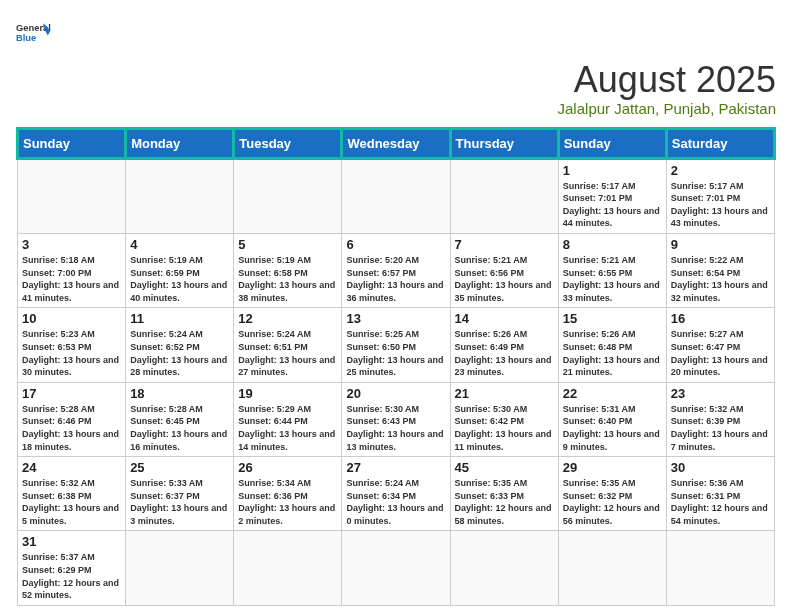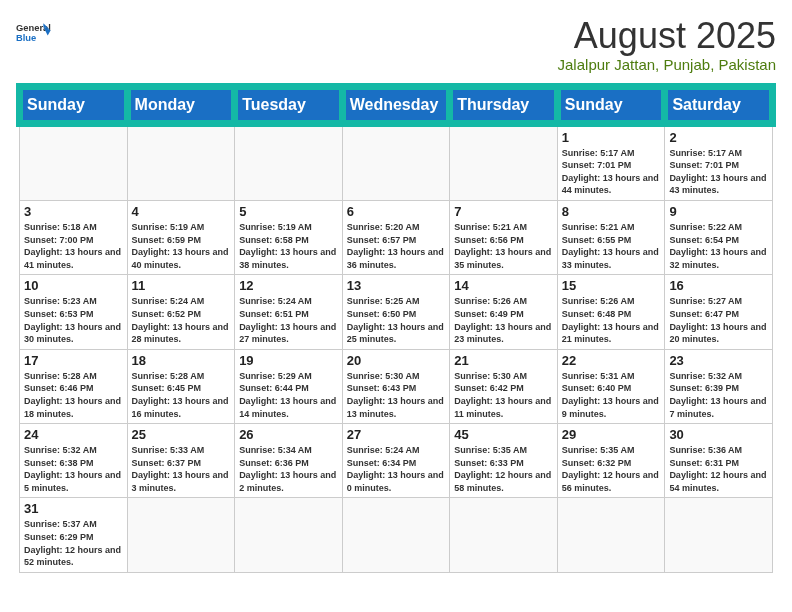--- a/index.html
+++ b/index.html
@@ -20,44 +20,45 @@
       display: flex;
       align-items: center;
       gap: 4px;
     }
     .logo-icon {
       width: 36px;
       height: 36px;
     }
     .title-section {
       text-align: right;
+      margin-top: 44px;
     }
     .calendar-title {
       font-size: 36px;
       font-weight: normal;
       color: #333;
       line-height: 1.1;
     }
     .calendar-subtitle {
       font-size: 15px;
       color: #4d7c0f;
     }
     table {
       width: 100%;
       border-collapse: collapse;
       table-layout: fixed;
     }
     thead th {
       background: #1a6fc4;
       color: #fff;
-      font-size: 16px;
+      font-size: 13px;
       font-weight: bold;
       padding: 6px 4px;
       text-align: left;
-      border: 7px solid #14b8a6;
+      border: 3px solid #14b8a6;
     }
     tbody td {
       border: 1px solid #ccc;
       vertical-align: top;
       padding: 3px 4px;
       font-size: 9.5px;
       color: #222;
       height: 70px;
     }
     .day-number {

